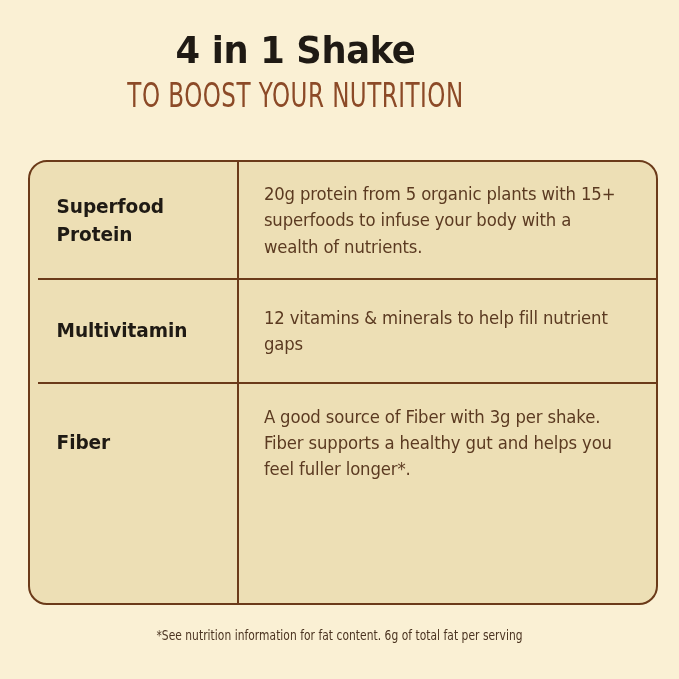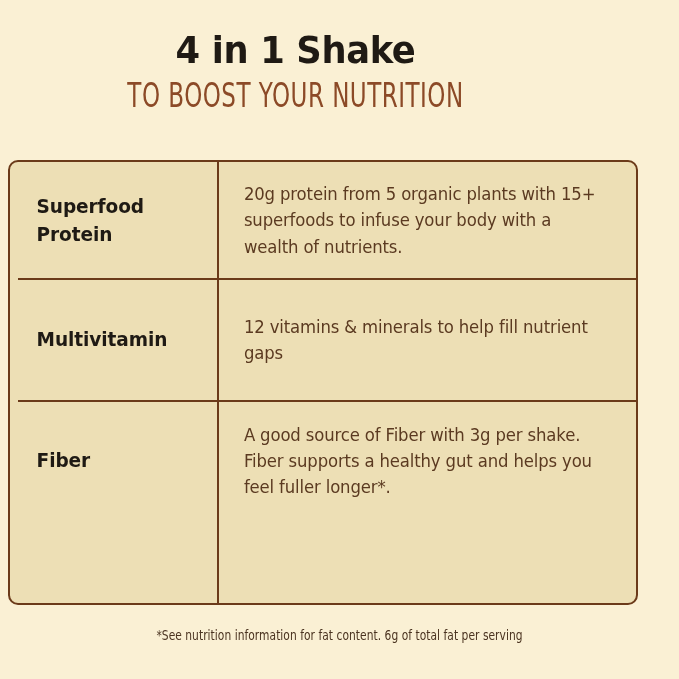--- a/index.html
+++ b/index.html
@@ -51,42 +51,42 @@
     line-height: 1.12;
     margin: 8px 0 0 0;
     text-transform: uppercase;
     transform: scaleX(0.80) scaleY(1.06);
     transform-origin: center center;
   }
 
   
   .table-box {
     position: absolute;
-    left: 8px;
+    left: 28px;
     top: 160px;
     width: 630px;
     height: 445px;
     box-sizing: border-box;
     background: #eddfb5;
     border: 2.5px solid #6b3a19;
-    border-radius: 10px;
+    border-radius: 19px;
     overflow: hidden;
   }
 
   .row {
     position: relative;
     display: flex;
     align-items: center;
     box-sizing: border-box;
     width: 100%;
   }
 
   .row-1 { height: 117px; }
   .row-2 { height: 101px; }
-  .row-3 { height: 122px; }
+  .row-3 { height: 104px; }
   .row-4 { height: 120px; }
 
   
   .row + .row::before {
     content: "";
     position: absolute;
     left: 8px;
     right: -2px;
     top: -1px;
     height: 2.2px;

